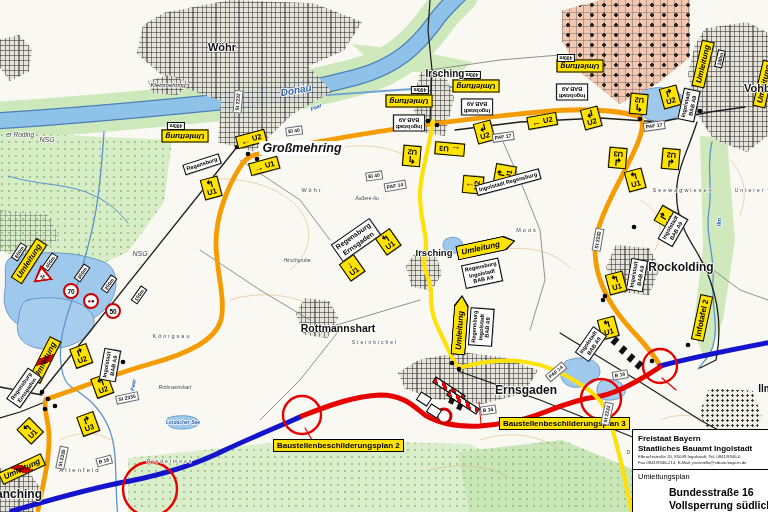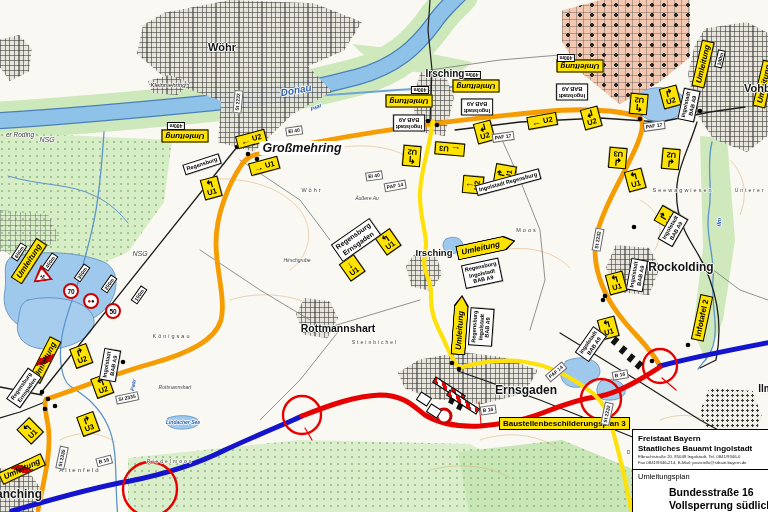--- a/index.html
+++ b/index.html
@@ -377,20 +377,21 @@
       <div class="sp-circle" style="left: 91px; top: 301px; position: absolute; transform: translate(-50%, -50%);">
         <span style="color:#cc0000;font-size:6px;">●</span>
         <span style="font-size:6px;">●</span>
       </div>
       <div class="sp-circle" style="left: 113px; top: 311px; position: absolute; transform: translate(-50%, -50%);">50</div>
       <div class="sp-circle" style="width: 17px; height: 17px; border-width: 3px; left: 444px; top: 416px; position: absolute; transform: translate(-50%, -50%);"></div>
       <div class="bar" style="left: 449px; top: 389px; position: absolute; transform: translate(-50%, -50%) rotate(33deg);"></div>
       <div class="bar" style="left: 463px; top: 402px; position: absolute; transform: translate(-50%, -50%) rotate(33deg);"></div>
       <div class="board" style="left: 424px; top: 399px; position: absolute; transform: translate(-50%, -50%) rotate(-57deg);"></div>
       <div class="board" style="left: 434px; top: 411px; position: absolute; transform: translate(-50%, -50%) rotate(-57deg);"></div>
+      <div class="plan-lbl" style="left: 273px; top: 439px;">Baustellenbeschilderungsplan 2</div>
       <div class="plan-lbl" style="left: 499px; top: 417px;">Baustellenbeschilderungsplan 3</div>
       <div class="plan-lbl" style="left: 702px; top: 318px; position: absolute; transform: translate(-50%, -50%) rotate(-78deg);">Infotafel 2</div>
       <div class="lbl" style="font-size: 11px; font-weight: bold; left: 222px; top: 47px; position: absolute; transform: translate(-50%, -50%);">Wöhr</div>
       <div class="lbl boxed" style="font-size: 12.5px; font-weight: bold; left: 302px; top: 148px; position: absolute; transform: translate(-50%, -50%); font-style: italic;">Großmehring</div>
       <div class="lbl" style="font-size: 10px; font-weight: bold; left: 445px; top: 73px; position: absolute; transform: translate(-50%, -50%);">Irsching</div>
       <div class="lbl leftanchor" style="font-size: 11px; font-weight: bold; left: 744px; top: 88px;">Vohburg</div>
       <div class="lbl" style="font-size: 12px; font-weight: bold; left: 681px; top: 267px; position: absolute; transform: translate(-50%, -50%);">Rockolding</div>
       <div class="lbl" style="font-size: 9.5px; font-weight: bold; left: 434px; top: 252px; position: absolute; transform: translate(-50%, -50%);">Irsching</div>
       <div class="lbl" style="font-size: 10.5px; font-weight: bold; left: 338px; top: 328px; position: absolute; transform: translate(-50%, -50%);">Rottmannshart</div>
       <div class="lbl" style="font-size: 12px; font-weight: bold; left: 526px; top: 390px; position: absolute; transform: translate(-50%, -50%);">Ernsgaden</div>

